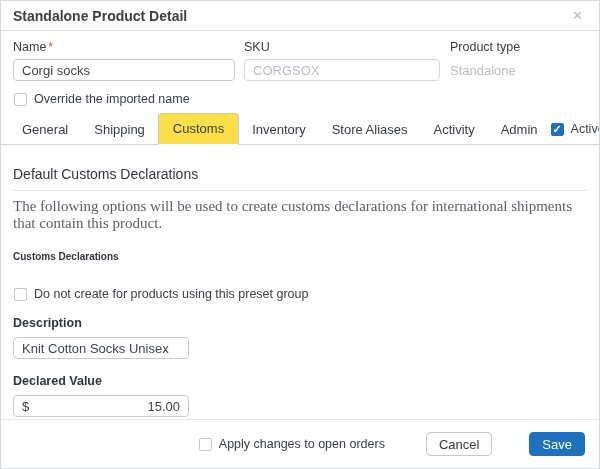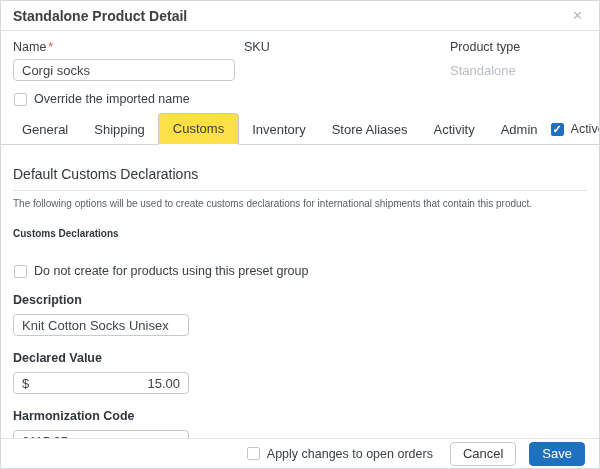--- a/index.html
+++ b/index.html
@@ -78,45 +78,45 @@
     border: 1px solid #c4c9cd; border-bottom: 1px solid #ffffff;
     border-radius: 4px 4px 0 0;
     margin-bottom: -1px; background: #fde047;
     padding: 7px 14px 8px 14px;
   }
   .tab-bar .active-check { margin-left: auto; margin-bottom: 8px; }
   
   .content { padding: 0 12px; }
   .section-heading { font-size: 14px; color: #31373d; margin-top: 21px; }
   .section-divider { border: none; border-top: 1px solid #e4e7ea; margin: 8px 0 0 0; }
-  .section-desc { font-size: 10px; color: #595f66; margin-top: 7px; }
+  .section-desc { font-size: 15px; color: #595f66; margin-top: 7px; font-family: Liberation Serif, serif; }
   .group-label { font-size: 10px; font-weight: bold; color: #31373d; margin-top: 19px; }
   .preset-row { margin-top: 25px; margin-left: 1px; }
   .form-group { margin-top: 15px; width: 176px; }
   .form-group > label { display: block; font-size: 12.5px; font-weight: bold; color: #31373d; margin-bottom: 7px; }
   .currency-box {
     display: flex; align-items: center;
     width: 100%; height: 22px;
     border: 1px solid #c6cbd0; border-radius: 4px;
     padding: 0 8px; background: #fff;
   }
   .currency-symbol { font-size: 13px; color: #3f454c; }
   .currency-input {
     flex: 1; border: none; outline: none;
     text-align: right; font-size: 13px; color: #3f454c;
     font-family: "Liberation Sans", sans-serif;
     min-width: 0; background: transparent;
   }
   
   .modal-footer {
     position: absolute; left: 0; right: 0; bottom: 0;
-    height: 30px;
+    height: 49px;
     border-top: 1px solid #e4e7ea;
     display: flex; align-items: center; justify-content: flex-end;
-    padding: 0 14px; background: #fff;
+    padding: 0 14px; background: #fff; gap: 24px;
   }
   .modal-footer .check-row { margin-right: 17px; }
   .btn {
     height: 24px; border-radius: 4px; font-size: 13px;
     padding: 0 12px; cursor: pointer;
     font-family: "Liberation Sans", sans-serif;
   }
   .btn-cancel { background: #fefefe; border: 1px solid #c6cacd; color: #33383d; margin-right: 13px; }
   .btn-save { background: #1e71bf; border: 1px solid #1e71bf; color: #ffffff; }
 </style>
@@ -130,20 +130,21 @@
     <button class="close-btn">✕</button>
   </div>
 
   <div class="top-form">
     <div class="field-col col-name">
       <label><span>Name</span><span class="req">*</span></label>
       <input class="text-input" type="text" value="Corgi socks" style="">
     </div>
     <div class="field-col col-sku">
       <label>SKU</label>
+      <input class="text-input disabled" type="text" value="CORGSOX" style="">
     </div>
     <div class="field-col col-type">
       <label>Product type</label>
       <div class="static-value">Standalone</div>
     </div>
   </div>
 
   <div class="check-row override-row">
     <span class="checkbox"></span>
     <span class="check-label">Override the imported name</span>

